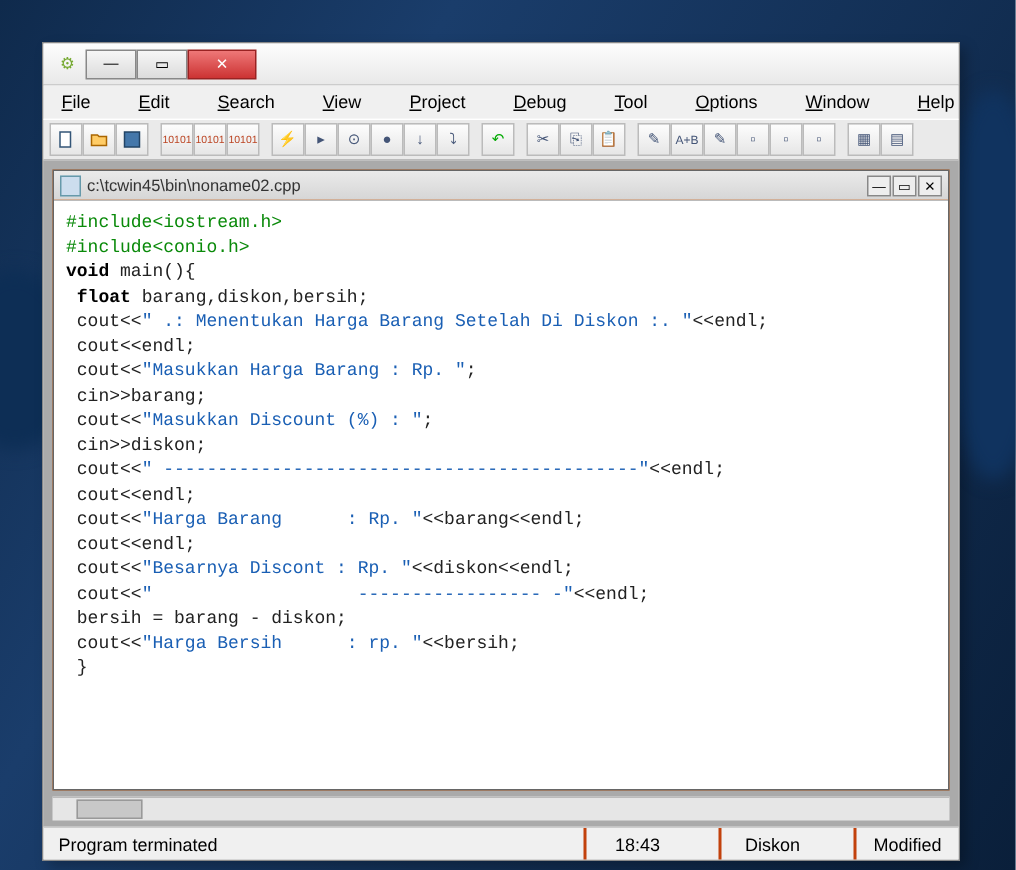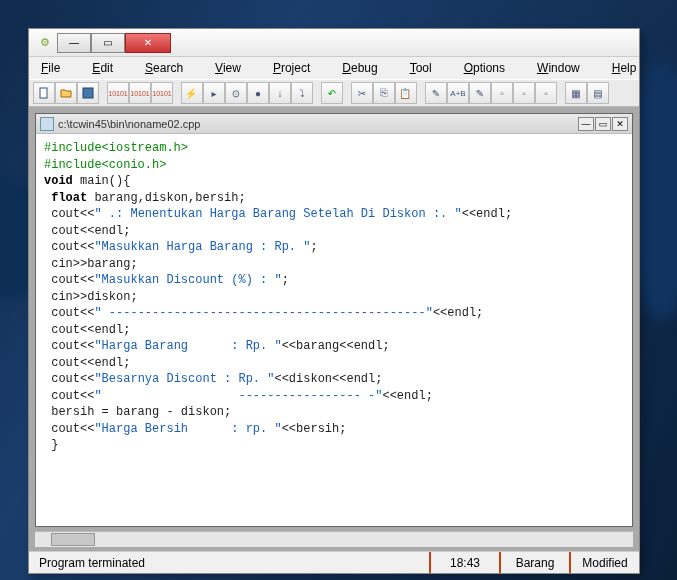--- a/index.html
+++ b/index.html
@@ -25,21 +25,21 @@
 .etitle-icon { width: 14px; height: 14px; margin-right: 4px; background: #cde; border: 1px solid #69a; }
 .editor-title-text { flex: 1; color: #333; }
 .ewin-btns { display: flex; gap: 1px; }
 .ebtn { width: 16px; height: 14px; border: 1px solid #888; background: #eee; font-size: 9px; display: flex; align-items: center; justify-content: center; cursor: pointer; }
 .code { flex: 1; background: #fff; padding: 6px 16px 4px 8px; font-family: "Courier New", monospace; font-size: 12px; line-height: 16.5px; overflow: hidden; white-space: pre; color: #222; }
 .kw-green { color: #0a8a0a; }
 .kw-bold { font-weight: bold; color: #000; }
 .kw-str { color: #1a5fb4; }
 .hscroll { height: 16px; background: #e6e6e6; border-top: 1px solid #bbb; position: relative; margin: 0 4px 2px 4px; }
 .hthumb { position: absolute; left: 16px; top: 1px; width: 44px; height: 13px; background: #c8c8c8; border: 1px solid #999; }
-.statusbar { height: 22px; background: #f0f0f0; border-top: 1px solid #ccc; display: flex; align-items: flex-start; font-size: 12px; }
+.statusbar { height: 22px; background: #f0f0f0; border-top: 1px solid #ccc; display: flex; align-items: flex-start; font-size: 12px; gap: 20px; }
 .scell { border-left: 2px solid #c2410c; padding: 0 10px; height: 100%; display: flex; align-items: center; }
 .scell:first-child { border-left: none; flex: 1; }
 .blob { position: absolute; border-radius: 50%; filter: blur(6px); }
 .blob.a { left: -30px; top: 180px; width: 80px; height: 120px; background: #0d2e55; }
 .blob.b { right: -20px; top: 60px; width: 70px; height: 260px; background: #10335f; }
 </style>
 </head>
 <body>
 
 <div class="desktop">
@@ -154,17 +154,17 @@
 <span> }</span></div>
       </div>
       <div class="hscroll">
         <div class="hthumb"></div>
       </div>
     </div>
 
     <div class="statusbar">
       <div class="scell">Program terminated</div>
       <div class="scell" style="min-width:70px;justify-content:center">18:43</div>
-      <div class="scell" style="min-width:70px;justify-content:center">Barang</div>
+      <div class="scell" style="min-width:70px;justify-content:center">Diskon</div>
       <div class="scell" style="min-width:70px;justify-content:center">Modified</div>
     </div>
   </div>
 </div>
 
 </body></html>

